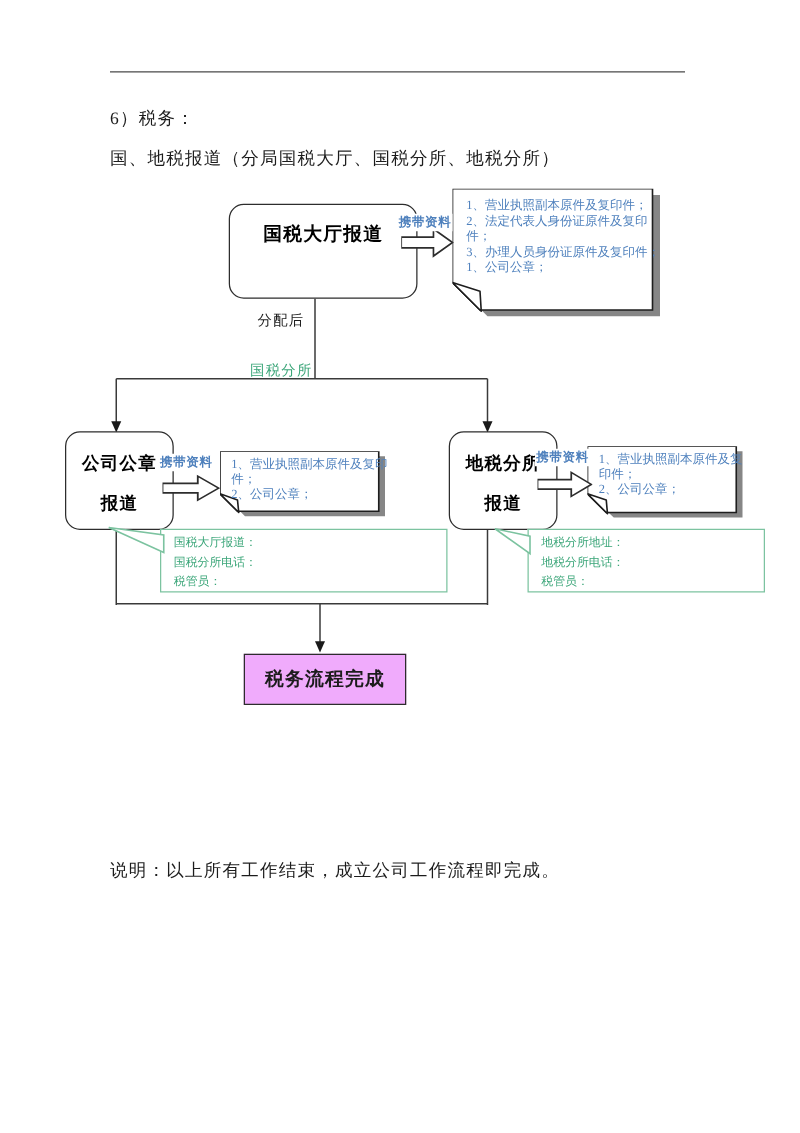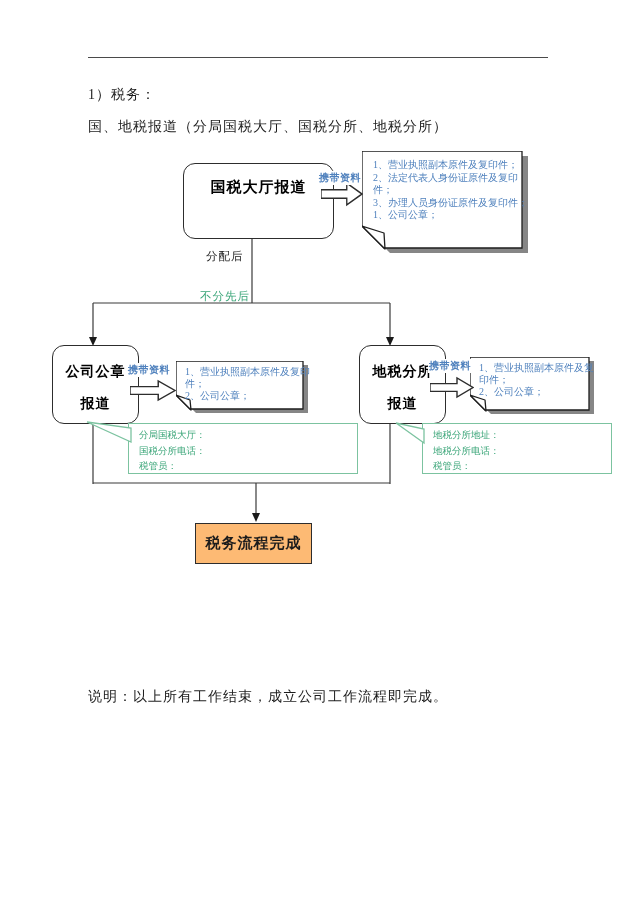--- a/index.html
+++ b/index.html
@@ -19,21 +19,21 @@
   .node{
     position:absolute;background:#ffffff;border:1.6px solid #2d2d2d;border-radius:12px;
     display:flex;flex-direction:column;align-items:center;box-sizing:border-box;
     font-family:"DejaVu Sans", sans-serif;font-weight:bold;color:#000;
   }
   .node-top{left:183px;top:163px;width:151px;height:76px;font-size:15px;padding-top:14px;letter-spacing:1px;}
   .node-side{width:87px;height:79px;font-size:14px;line-height:32px;padding-top:9px;letter-spacing:1px;}
   .node-left{left:52px;top:345px;}
   .node-right{left:343px;top:345px;margin-left:16px;}
   .node-done{
-    position:absolute;left:195px;top:523px;width:117px;height:41px;background:#fdba74;
+    position:absolute;left:195px;top:523px;width:130px;height:41px;background:#f0abfc;
     border:1.6px solid #2d2d2d;display:flex;align-items:center;justify-content:center;
     font-family:"DejaVu Sans", sans-serif;font-weight:bold;font-size:15px;letter-spacing:1px;box-sizing:border-box;
   }
 
   .small-label{position:absolute;font-size:11.5px;color:#1c1c1c;letter-spacing:1px;}
   .carry{position:absolute;font-size:10px;font-weight:bold;color:#4f81bd;letter-spacing:0.5px;background:#fff;padding:0 1px;z-index:5;}
 
   .block-arrow{position:absolute;z-index:4;}
   .block-arrow polygon{fill:#ffffff;stroke:#2d2d2d;stroke-width:1.4;}
 
@@ -54,21 +54,21 @@
   .callout-tail polygon{fill:#ffffff;stroke:#7cc3a0;stroke-width:1.3;}
   .green{color:#3aa578;}
 </style>
 </head>
 <body>
 
 <div class="page">
 
   <div class="rule"></div>
 
-  <div class="heading">1）税务：</div>
+  <div class="heading">6）税务：</div>
   <div class="subtitle">国、地税报道（分局国税大厅、国税分所、地税分所）</div>
 
   <svg class="connectors" width="640" height="906" viewBox="0 0 640 906">
     <line class="conn-line" x1="252" y1="239" x2="252" y2="303"></line>
     <line class="conn-line" x1="93" y1="303" x2="390" y2="303"></line>
     <line class="conn-line" x1="93" y1="303" x2="93" y2="339"></line>
     <polygon class="conn-head" points="89,337 97,337 93,346"></polygon>
     <line class="conn-line" x1="390" y1="303" x2="390" y2="339"></line>
     <polygon class="conn-head" points="386,337 394,337 390,346"></polygon>
     <line class="conn-line" x1="93" y1="424" x2="93" y2="484"></line>
@@ -95,21 +95,21 @@
     </svg>
     <div class="note-text" style="width:160px;">
       <div>1、营业执照副本原件及复印件；</div>
       <div>2、法定代表人身份证原件及复印件；</div>
       <div>3、办理人员身份证原件及复印件；</div>
       <div>1、公司公章；</div>
     </div>
   </div>
 
   <div class="small-label" style="left:206px;top:249px;">分配后</div>
-  <div class="small-label green" style="left:200px;top:289px;">不分先后</div>
+  <div class="small-label green" style="left:200px;top:289px;">国税分所</div>
 
   <div class="node node-side node-left">
     <span>公司公章</span>
     <span>报道</span>
   </div>
 
   <div class="node node-side node-right">
     <span>地税分所</span>
     <span>报道</span>
   </div>
@@ -140,21 +140,21 @@
       <polygon class="bd" points="0,0 119,0 119,53 15,53 0,38"></polygon>
       <polygon class="fold" points="0,38 16,54 15,43"></polygon>
     </svg>
     <div class="note-text" style="width:119px;">
       <div>1、营业执照副本原件及复印件；</div>
       <div>2、公司公章；</div>
     </div>
   </div>
 
   <div class="callout" style="left:128px;top:423px;width:230px;height:51px;">
-    <div>分局国税大厅：</div>
+    <div>国税大厅报道：</div>
     <div>国税分所电话：</div>
     <div>税管员：</div>
   </div>
   <svg class="callout-tail" style="left:85px;top:419px;" width="48" height="26" viewBox="0 0 48 26">
     <polygon points="2,3 46,9 46,23"></polygon>
   </svg>
 
   <div class="callout" style="left:422px;top:423px;width:190px;height:51px;">
     <div>地税分所地址：</div>
     <div>地税分所电话：</div>

